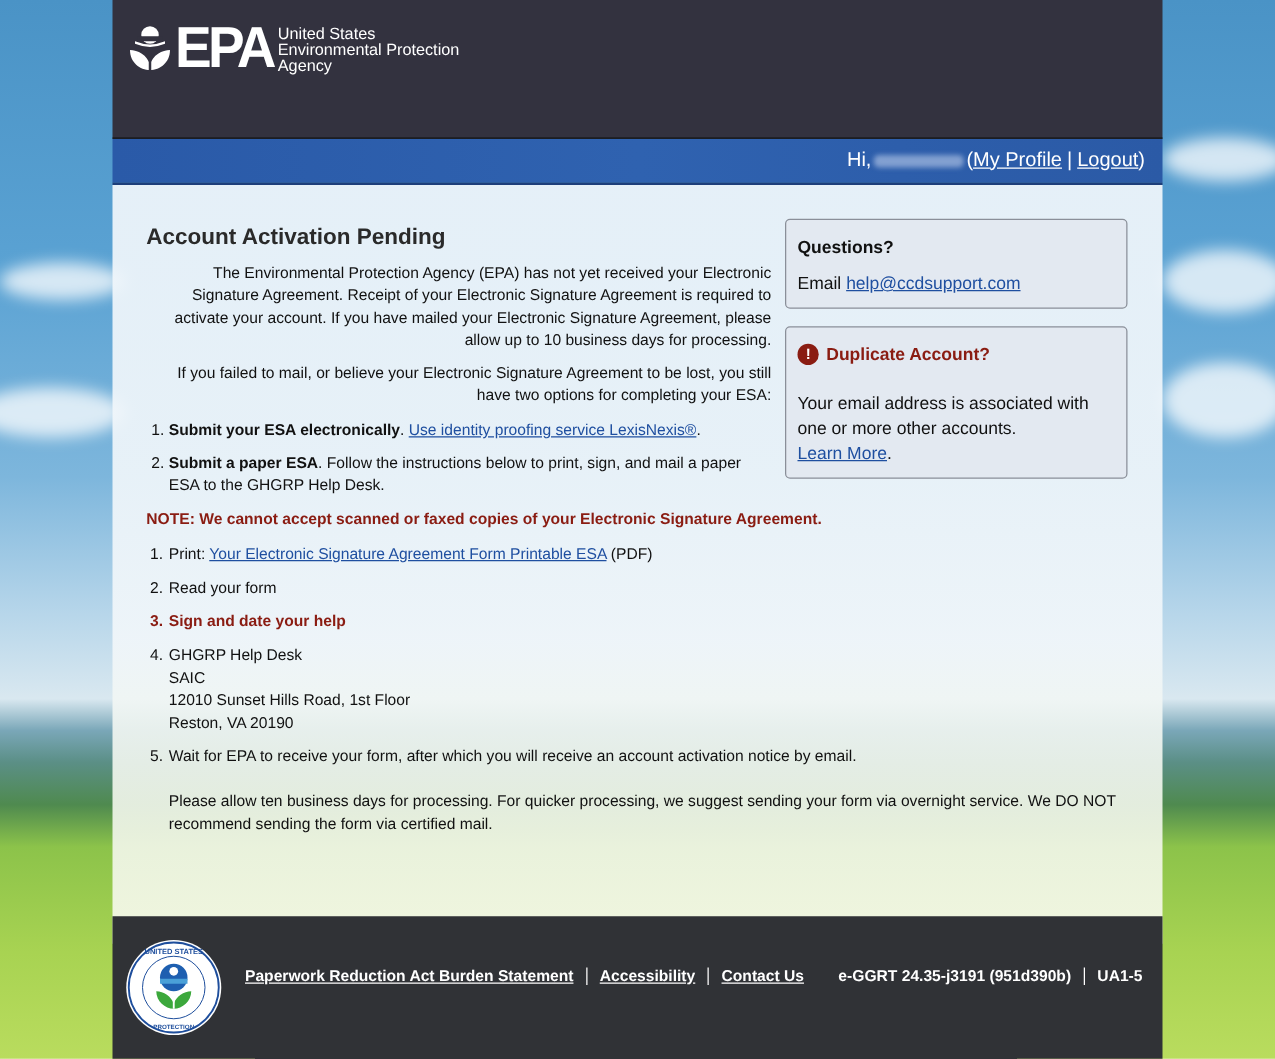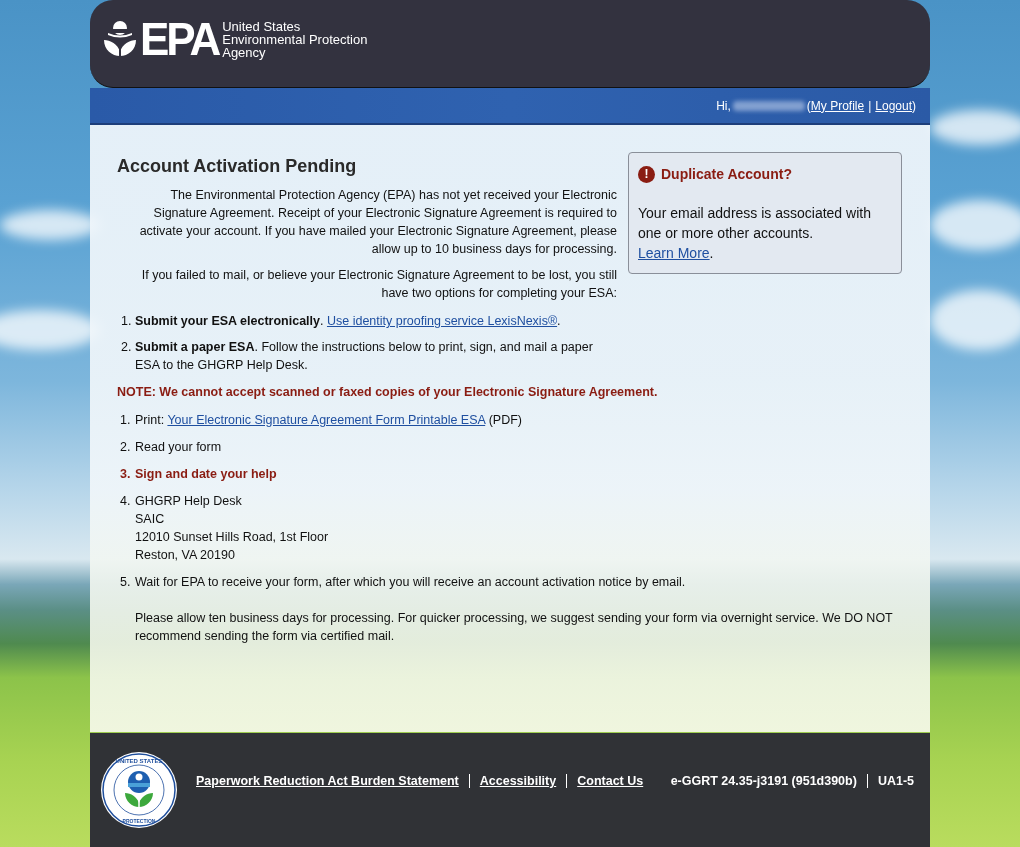--- a/index.html
+++ b/index.html
@@ -11,33 +11,32 @@
       #4a93c6 0%, #5aa2d3 25%, #7db6dc 45%, #b7d6ea 58%, #d9e8f0 66%,
       #7aa7b8 69%, #5b8f86 72%, #4f8a4f 76%, #8cc34a 80%, #a8d352 90%, #b9dc5e 100%);
   }
   
   .cloud { position: absolute; background: rgba(255,255,255,0.75); border-radius: 50%; filter: blur(6px); }
 
   .page {
     position: absolute; left: 90px; top: 0; width: 840px; height: 847px;
   }
   .header {
-    height: 88px; background: #33323f; position: relative;
+    height: 111px; background: #33323f; position: relative;
     border-bottom: 1px solid #111;
-    border-radius: 23px;
   }
   .logo { position: absolute; left: 12px; top: 18px; display: flex; align-items: center; }
   .logo-mark { width: 36px; height: 38px; }
   .logo-epa { color: #fff; font-weight: bold; font-size: 44px; letter-spacing: -3px; line-height: 38px; margin-left: 2px; font-family: "Liberation Sans", sans-serif; transform: scaleY(1.05); }
   .logo-text { color: #fff; font-size: 13px; line-height: 13px; margin-left: 4px; margin-top: 2px; }
 
   .userbar {
     height: 37px; background: linear-gradient(to right, #2a5aa8, #2f62b0 50%, #2b5aa6);
     border-bottom: 2px solid #1d3e7a;
-    color: #fff; font-size: 12px; display: flex; justify-content: flex-end; align-items: center; padding-right: 14px; padding-left: 44px;
+    color: #fff; font-size: 16px; display: flex; justify-content: flex-end; align-items: center; padding-right: 14px; padding-left: 44px;
   }
   .userbar a { color: #fff; text-decoration: underline; }
   .blurred-name { display: inline-block; width: 72px; height: 10px; background: rgba(200,215,240,0.55); filter: blur(2px); margin: 0 2px; vertical-align: middle; border-radius: 4px; }
 
   .content {
     position: relative; height: 607px;
     background: linear-gradient(to bottom, rgba(240,246,251,0.93) 0%, rgba(242,247,250,0.9) 60%, rgba(240,245,232,0.92) 85%, rgba(244,248,230,0.95) 100%);
     padding: 30px 0 0 27px;
     color: #111; font-size: 12.5px; line-height: 18px;
   }
@@ -141,20 +140,24 @@
       </li>
       <li>
           <span class="num">5.</span>
           <div>Wait for EPA to receive your form, after which you will receive an account activation notice by email.</div>
         <div style="margin-top:18px">Please allow ten business days for processing. For quicker processing, we suggest sending your form via overnight service. We DO NOT recommend sending the form via certified mail.</div>
       </li>
     </ol>
 
     <aside class="side">
       <div class="box">
+        <h2>Questions?</h2>
+        <div><span>Email </span><a href="#" class="link">help@ccdsupport.com</a></div>
+      </div>
+      <div class="box">
         <h2 class="dup">
           <span class="alert-icon">!</span>
           <span>Duplicate Account?</span>
         </h2>
         <div>Your email address is associated with one or more other accounts.</div>
         <div><a href="#" class="link">Learn More</a><span>.</span></div>
       </div>
     </aside>
   </main>
 

